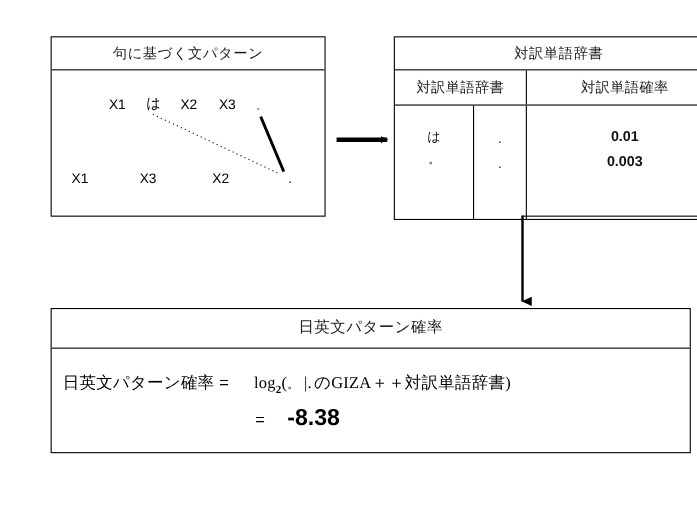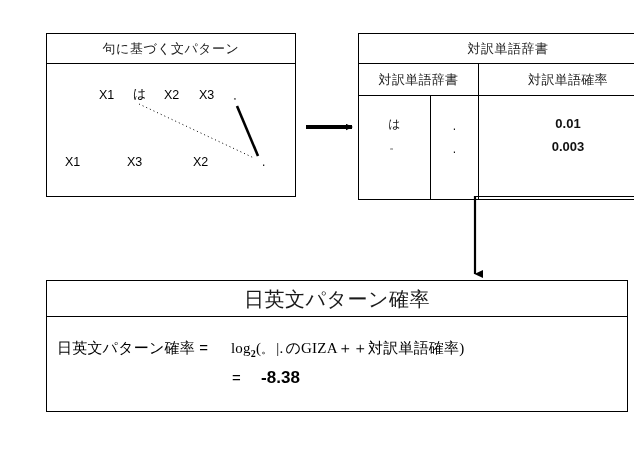--- a/index.html
+++ b/index.html
@@ -131,42 +131,42 @@
     border-top: 1px solid #000;
   }
 
   
   #prob-box {
     left: 28px;
     top: 280px;
     width: 582px;
     height: 132px;
   }
-  #prob-box .box-title { height: 36px; font-size: 20px; font-family: Liberation Serif, serif; }
+  #prob-box .box-title { height: 36px; font-size: 14px; font-family: Liberation Serif, serif; }
   #prob-box .box-body { height: 94px; }
 
   .formula-line1 {
     position: absolute;
     left: 10px;
     top: 22px;
     font-size: 15px;
     white-space: nowrap;
     letter-spacing: 0.2px;
   }
   .formula-line2 {
     position: absolute;
     left: 185px;
     top: 51px;
     font-size: 15px;
     white-space: nowrap;
   }
   .serif { font-family: "Liberation Serif", "DejaVu Serif", serif; }
   .log-sub { font-size: 10px; vertical-align: sub; font-weight: bold;
              font-family: "Liberation Serif","DejaVu Serif",serif; }
-  .eq-val { font-weight: bold; font-size: 17px;
+  .eq-val { font-weight: bold; font-size: 21px;
             font-family: "Liberation Sans","DejaVu Sans",sans-serif; }
   .tiny-maru { font-size: 11px; }
 
   
   svg.lines {
     position: absolute;
     left: 0; top: 0;
     width: 634px;
     height: 475px;
     pointer-events: none;
@@ -224,21 +224,21 @@
   </div>
   <div id="dict-bottom-rule"></div>
 
   <div class="box" id="prob-box">
     <div class="box-title">日英文パターン確率</div>
     <div class="box-body">
 
       <div class="formula-line1">
         <span>日英文パターン確率 =</span>
         <span style="display:inline-block;width:14px;"></span>
-        <span class="serif">log</span><span class="log-sub">2</span><span class="serif">(</span><span class="tiny-maru">。</span><span style="display:inline-block;width:4px;"></span><span class="serif">|</span><span class="serif">.</span><span style="display:inline-block;width:2px;"></span><span class="serif">のGIZA＋＋対訳単語確率</span><span class="serif">)</span>
+        <span class="serif">log</span><span class="log-sub">2</span><span class="serif">(</span><span class="tiny-maru">。</span><span style="display:inline-block;width:4px;"></span><span class="serif">|</span><span class="serif">.</span><span style="display:inline-block;width:2px;"></span><span class="serif">のGIZA＋＋対訳単語辞書</span><span class="serif">)</span>
       </div>
 
       <div class="formula-line2">
         <span>=</span>
         <span style="display:inline-block;width:12px;"></span>
         <span class="eq-val">-8.38</span>
       </div>
     </div>
   </div>
 

